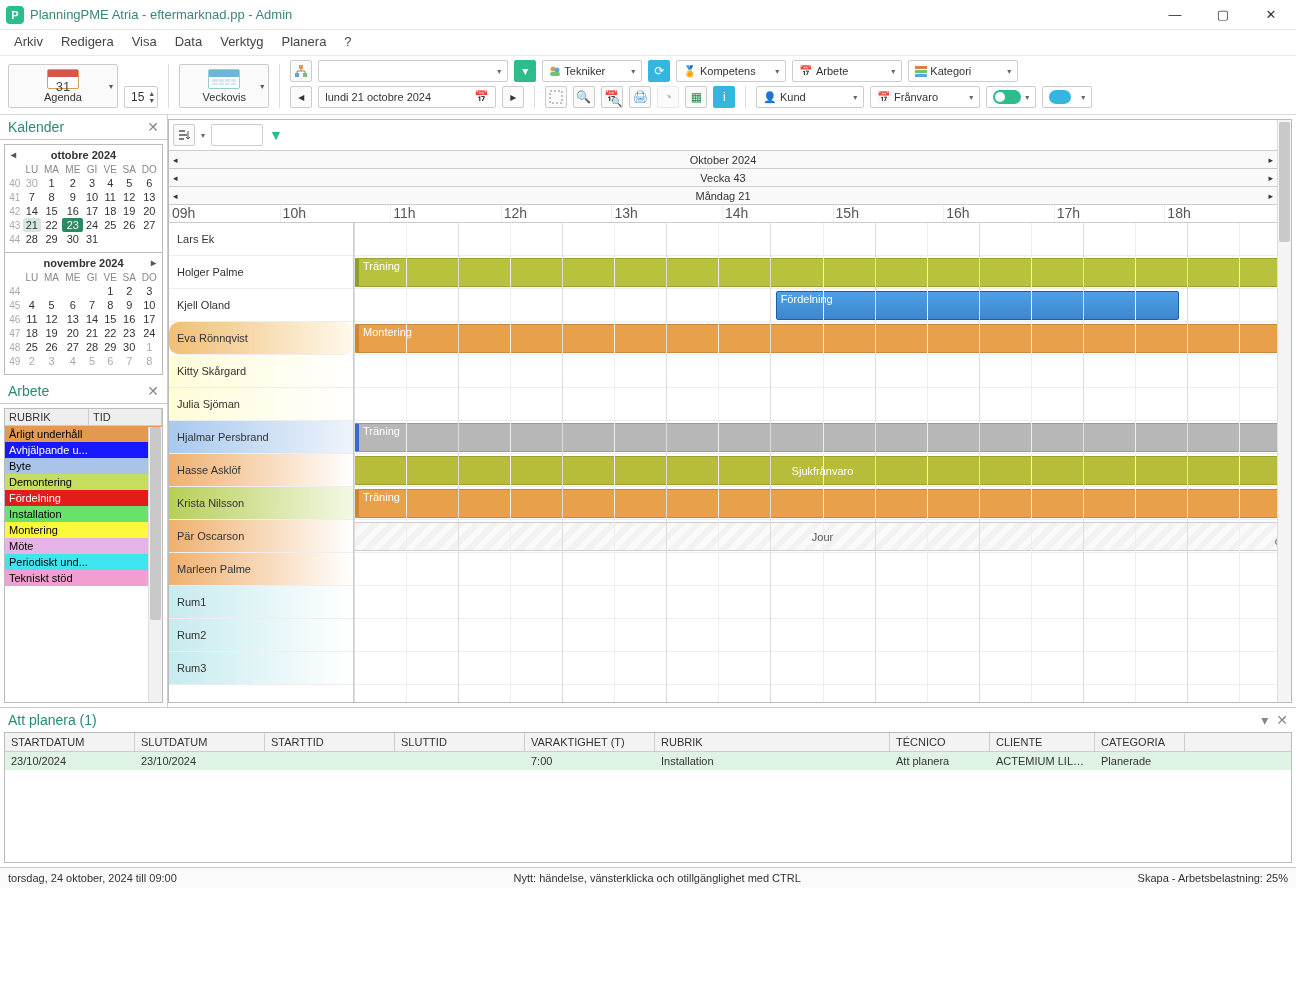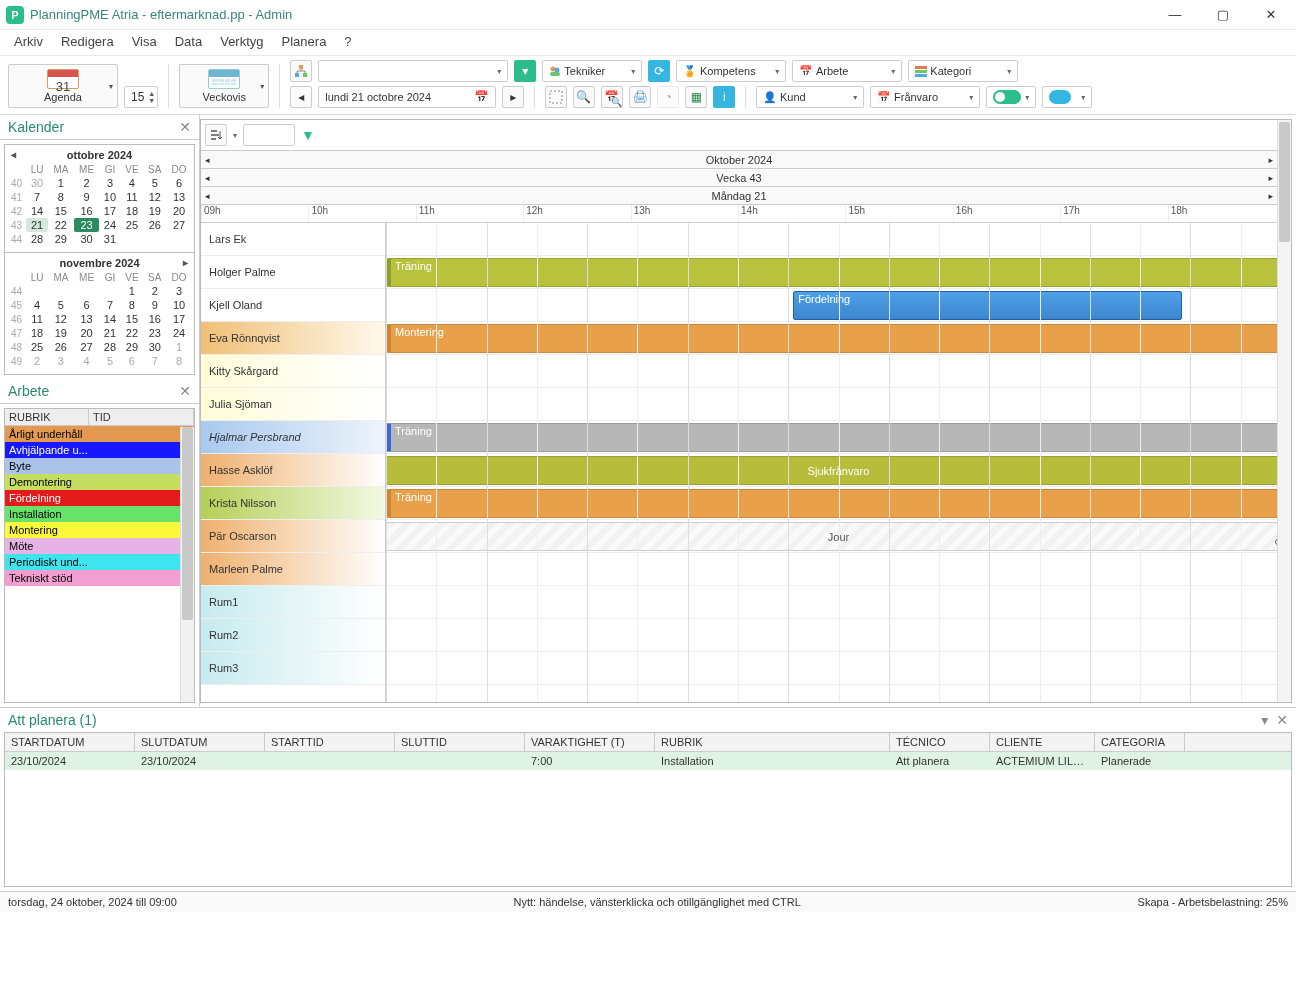--- a/index.html
+++ b/index.html
@@ -12,21 +12,21 @@
 .menubar { display:flex; gap:18px; padding:4px 14px 6px; font-size:13px; color:#444; border-bottom:1px solid #e8e8e8;}
 .menubar span{ cursor:pointer; }
 .bigbtn { display:flex; flex-direction:column; align-items:center; border:1px solid #ccc; border-radius:2px; padding:4px 8px; background:#fafafa; font-size:11px; min-width:70px; position:relative;}
 .bigbtn .dd { position:absolute; right:4px; top:50%; transform:translateY(-50%); font-size:8px; color:#555;}
 .smallbtn { border:1px solid #ccc; border-radius:2px; padding:2px 5px; background:#fafafa; font-size:11px; display:flex; align-items:center; gap:3px; height:22px;}
 .dropdown { border:1px solid #ccc; border-radius:2px; background:#fff; display:flex; align-items:center; padding:0 6px; height:22px; font-size:11px; gap:4px; justify-content:space-between;}
 .dropdown .dd{ font-size:8px; color:#666; margin-left:auto;}
 .sep { width:1px; background:#ddd; margin:0 4px;}
 .iconsq{ width:22px; height:22px; border:1px solid #ccc; border-radius:2px; background:#fafafa; display:flex; align-items:center; justify-content:center; font-size:12px;}
 .main{ display:flex; height: calc(100% - 30px - 28px - 108px - 24px - 210px ); }
-.leftcol{ width:200px; display:flex; flex-direction:column; border-right:1px solid #ccc; }
+.leftcol{ width:168px; display:flex; flex-direction:column; border-right:1px solid #ccc; }
 .panel-title{ display:flex; align-items:center; padding:4px 8px; color:#2a8a74; font-size:14px; border-bottom:1px solid #ccc;}
 .panel-title .close{ margin-left:auto; color:#888; cursor:pointer;}
 .calblock{ border:1px solid #bbb; margin:4px; padding:2px 2px 6px; font-size:11px;}
 .calmon{ text-align:center; font-weight:bold; padding:2px 0; position:relative;}
 .calmon .nav{ position:absolute; top:2px; font-size:10px; cursor:pointer; color:#555;}
 .caltable { width:100%; border-collapse:collapse; text-align:center; }
 .caltable th{ font-weight:normal; color:#888; padding:1px 0; font-size:10px;}
 .caltable td{ padding:1px 0; cursor:pointer;}
 .caltable td.dim{ color:#aaa;}
 .caltable td.today{ background:#2a8a60; color:#fff; border-radius:2px;}
@@ -38,36 +38,36 @@
 .arbete-row{ padding:2px 4px; color:#000;}
 .scrollbar-y{ position:absolute; right:0; top:18px; bottom:0; width:14px; background:#f1f1f1; border-left:1px solid #ddd;}
 .scrollbar-y .thumb{ position:absolute; left:1px; right:1px; background:#c9c9c9; border-radius:2px;}
 .schedule{ flex:1; display:flex; flex-direction:column; border:1px solid #bbb; margin:4px 4px 4px 0; position:relative;}
 .sched-toolbar{ display:flex; align-items:center; padding:4px; gap:6px; border-bottom:1px solid #ccc;}
 .sched-left{ width:185px; border-right:1px solid #ccc;}
 .sched-right{ flex:1; position:relative;}
 .headrow{ height:18px; border-bottom:1px solid #ccc; display:flex; align-items:center; justify-content:center; font-size:11px; background:#f9f9f9; position:relative;}
 .headrow .navL{position:absolute; left:4px; font-size:9px; cursor:pointer;}
 .headrow .navR{position:absolute; right:4px; font-size:9px; cursor:pointer;}
-.timescale{ display:flex; height:18px; border-bottom:1px solid #ccc; font-size:10px;}
+.timescale{ display:flex; height:18px; border-bottom:1px solid #ccc; font-size:14px;}
 .timescale div{ flex:1; border-left:1px solid #eee; padding-left:2px; color:#555;}
 .sched-body{ flex:1; overflow:hidden; display:flex;}
 .res-col{ width:185px; border-right:1px solid #ccc;}
 .res-row{ height:33px; border-bottom:1px solid #eee; display:flex; align-items:center; padding-left:8px; font-size:11px;}
 .grid{ flex:1; position:relative;}
 .grid-row{ height:33px; border-bottom:1px solid #eee; position:relative;}
 .gline{ position:absolute; top:0; bottom:0; width:1px; background:#eee;}
 .gline.hour{ background:#ddd;}
 .bar{ position:absolute; top:2px; height:29px; border-radius:2px; color:#fff; font-size:11px; padding:1px 4px; overflow:hidden; border:1px solid rgba(0,0,0,0.15);}
 .dots{ position:absolute; right:4px; bottom:-1px; font-size:10px; color:rgba(0,0,0,0.5);}
 .vscroll{ position:absolute; right:0; top:0; bottom:0; width:14px; background:#f4f4f4; border-left:1px solid #ddd;}
 .vscroll .thumb{ position:absolute; left:1px; right:1px; top:2px; height:120px; background:#c9c9c9; border-radius:2px;}
 .att-planera-title{ padding:4px 8px; color:#2a8a74; font-size:14px; border-top:1px solid #ccc; display:flex; align-items:center;}
 .att-planera-title .actions{margin-left:auto; display:flex; gap:8px; color:#888;}
-.att-table{ border:1px solid #bbb; margin:0 4px 4px; height:155px; overflow:hidden;}
+.att-table{ border:1px solid #bbb; margin:0 4px 4px; height:131px; overflow:hidden;}
 .att-head{ display:flex; background:#f3f3f3; border-bottom:1px solid #ccc; font-size:11px;}
 .att-head div{ padding:3px 6px; border-right:1px solid #ccc;}
 .att-row{ display:flex; font-size:11px; background:#dff3e4;}
 .att-row div{ padding:3px 6px; border-right:1px solid transparent; overflow:hidden; white-space:nowrap; text-overflow:ellipsis;}
 .statusbar{ display:flex; padding:4px 8px; border-top:1px solid #ccc; font-size:11px; background:#fafafa;}
 .statusbar .c{flex:1; text-align:center;}
 .statusbar .r{text-align:right;}
 .cal-icon{width:32px;height:28px;border:1px solid #d0a060;background:#fff;position:relative;border-radius:2px;}
 .cal-icon::before{content:"";position:absolute;top:0;left:0;right:0;height:7px;background:#d9534f;}
 .cal-icon .num{position:absolute;top:9px;left:0;right:0;text-align:center;font-size:13px;color:#444;}
@@ -466,24 +466,24 @@
             <div style="text-align: left; padding-right: 2px;">18h</div>
           </div>
       </div>
       <div style="width:14px;border-left:1px solid #ddd;background:#f4f4f4;"></div>
     </div>
     <div class="sched-body">
       <div class="res-col" id="res-col">
           <div class="res-row" style="background: rgb(255, 255, 255);">Lars Ek</div>
           <div class="res-row" style="background: rgb(255, 255, 255);">Holger Palme</div>
           <div class="res-row" style="background: rgb(255, 255, 255);">Kjell Oland</div>
-          <div class="res-row" style="background: linear-gradient(90deg, rgb(240, 191, 117), rgb(255, 249, 236));">Eva Rönnqvist</div>
+          <div class="res-row" style="background: linear-gradient(90deg, rgb(240, 191, 117), rgb(255, 249, 236)); border-radius: 10px;">Eva Rönnqvist</div>
           <div class="res-row" style="background: linear-gradient(90deg, rgb(255, 252, 216), rgb(255, 255, 255));">Kitty Skårgard</div>
           <div class="res-row" style="background: linear-gradient(90deg, rgb(255, 252, 216), rgb(255, 255, 255));">Julia Sjöman</div>
-          <div class="res-row" style="background: linear-gradient(90deg, rgb(168, 201, 238), rgb(238, 244, 251)); font-style: italic;">Hjalmar Persbrand</div>
+          <div class="res-row" style="background: linear-gradient(90deg, rgb(168, 201, 238), rgb(238, 244, 251));">Hjalmar Persbrand</div>
           <div class="res-row" style="background: linear-gradient(90deg, rgb(239, 176, 111), rgb(255, 255, 255));">Hasse Asklöf</div>
           <div class="res-row" style="background: linear-gradient(90deg, rgb(182, 207, 87), rgb(244, 248, 229));">Krista Nilsson</div>
           <div class="res-row" style="background: linear-gradient(90deg, rgb(239, 176, 111), rgb(255, 255, 255));">Pär Oscarson</div>
           <div class="res-row" style="background: linear-gradient(90deg, rgb(239, 176, 111), rgb(255, 255, 255));">Marleen Palme</div>
           <div class="res-row" style="background: linear-gradient(90deg, rgb(199, 235, 239), rgb(255, 255, 255));">Rum1</div>
           <div class="res-row" style="background: linear-gradient(90deg, rgb(199, 235, 239), rgb(255, 255, 255));">Rum2</div>
           <div class="res-row" style="background: linear-gradient(90deg, rgb(199, 235, 239), rgb(255, 255, 255));">Rum3</div>
         </div>
       <div class="grid" id="grid">
           <div class="grid-row"></div>

